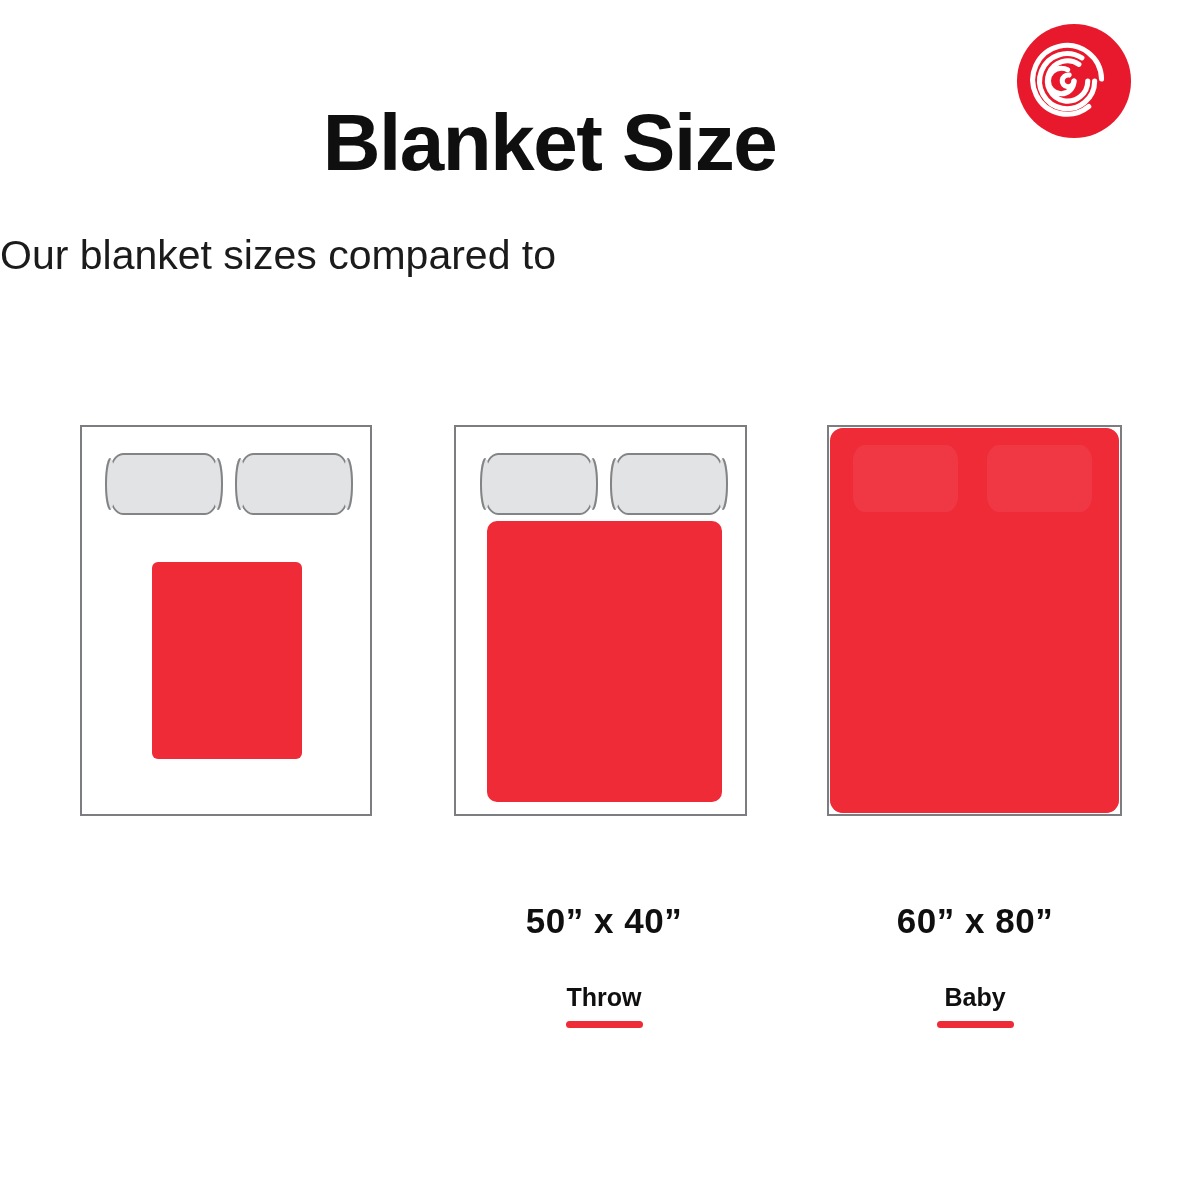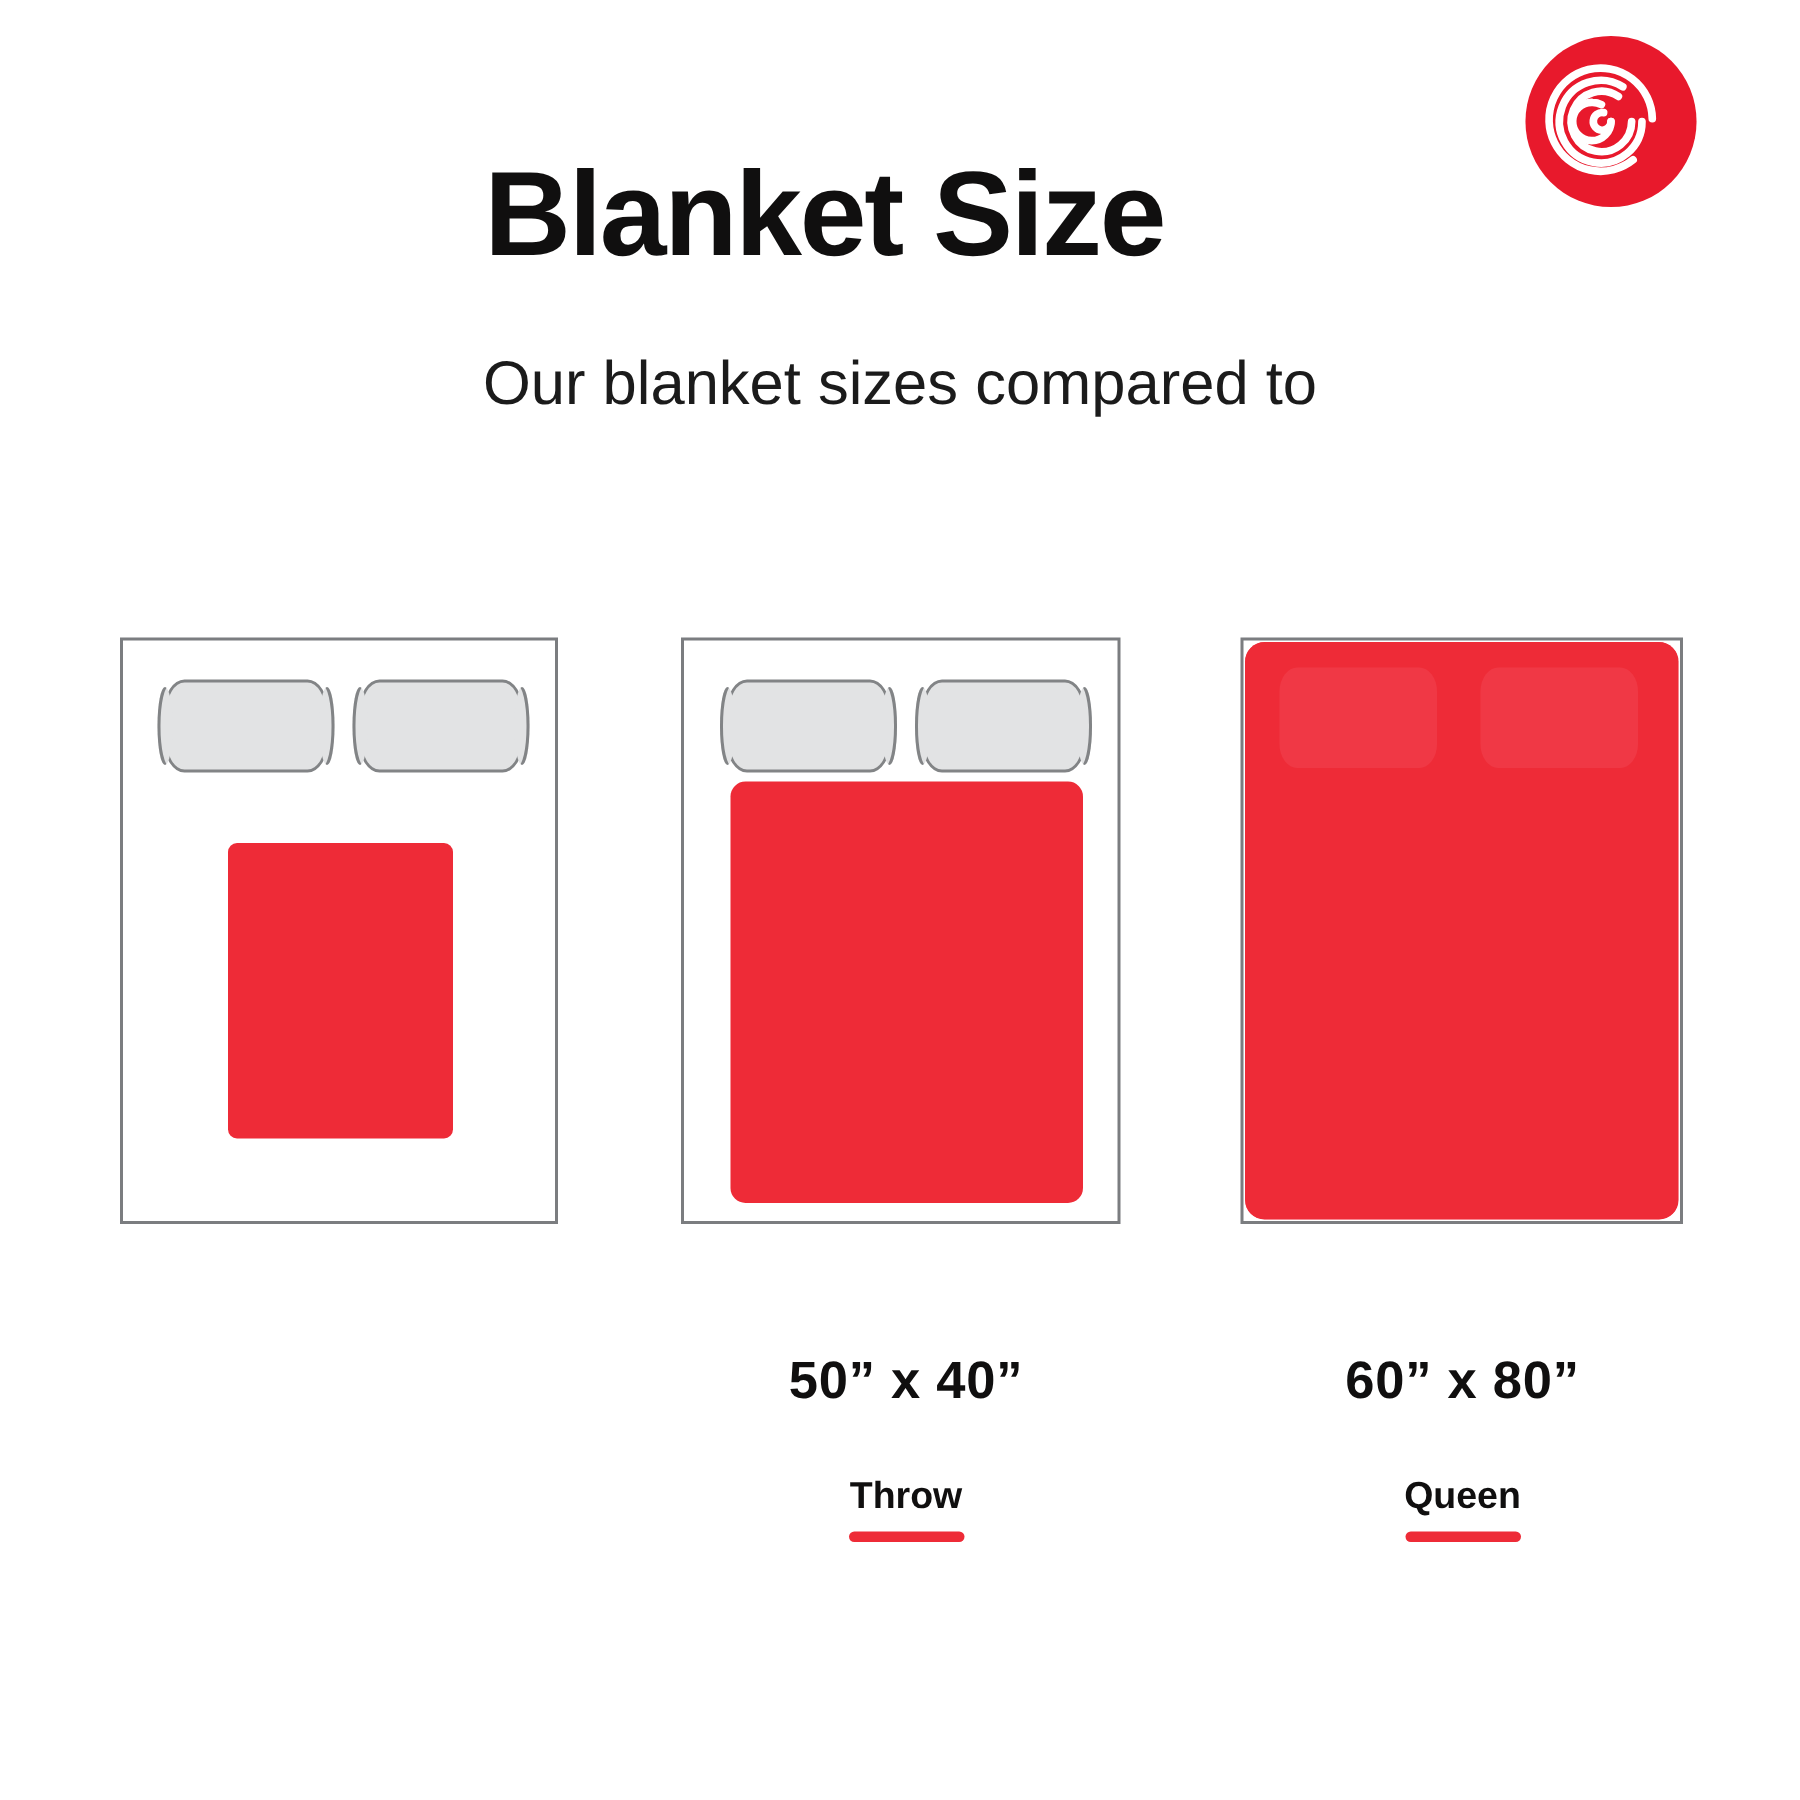--- a/index.html
+++ b/index.html
@@ -55,21 +55,20 @@
     font-weight: bold;
     color: #100F0F;
     letter-spacing: -1.5px;
     line-height: 1;
   }
   .subtitle {
     position: absolute;
     top: 228px;
     left: 0;
     width: 1200px;
-    text-align: center;
     font-size: 41px;
     font-weight: 300;
     color: #1b1b1b;
     line-height: 1.33;
     letter-spacing: 0px;
   }
 
   
   .bed {
     position: absolute;
@@ -200,17 +199,17 @@
 
 
   <div class="caption cap-2">
     <div class="cap-dims">50” x 40”</div>
     <div class="cap-name">Throw</div>
     <div class="cap-rule"></div>
   </div>
 
   <div class="caption cap-3">
     <div class="cap-dims">60” x 80”</div>
-    <div class="cap-name">Queen</div>
+    <div class="cap-name">Baby</div>
     <div class="cap-rule"></div>
   </div>
 
 </div>
 
 </body></html>

